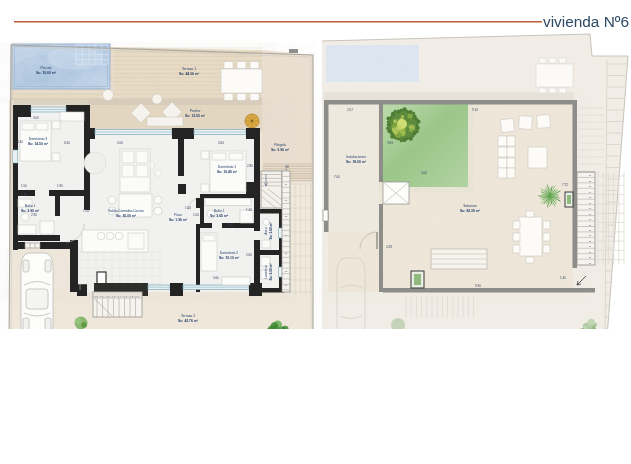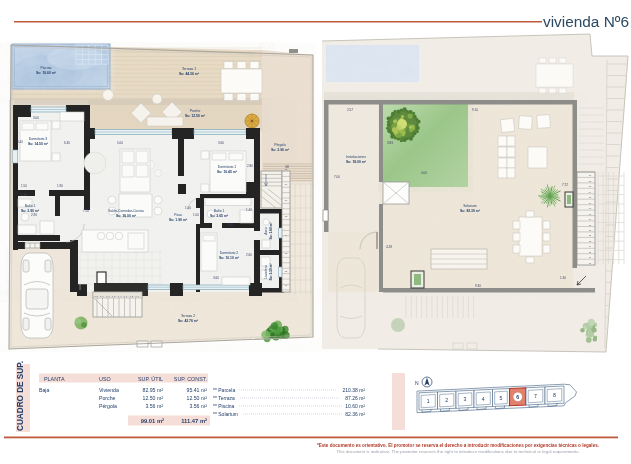--- a/index.html
+++ b/index.html
@@ -1,16 +1,16 @@
 <!DOCTYPE html>
 <html><head>
 <meta charset="utf-8">
 <style>
   html,body{margin:0;padding:0;background:#ffffff;}
-  .page{position:relative;width:631px;height:464px;background:#fff;overflow:hidden;
+  .page{position:relative;width:631px;height:329px;background:#fff;overflow:hidden;
         font-family:"Liberation Sans", sans-serif;}
   svg text{font-family:"Liberation Sans", sans-serif;}
 </style>
 </head>
 <body>
 <div class="page">
 <svg width="631" height="464" viewBox="0 0 631 464">
 <defs>
   <linearGradient id="poolg" x1="0" y1="0" x2="1" y2="1">
     <stop offset="0" stop-color="#c5d5e8"></stop>

